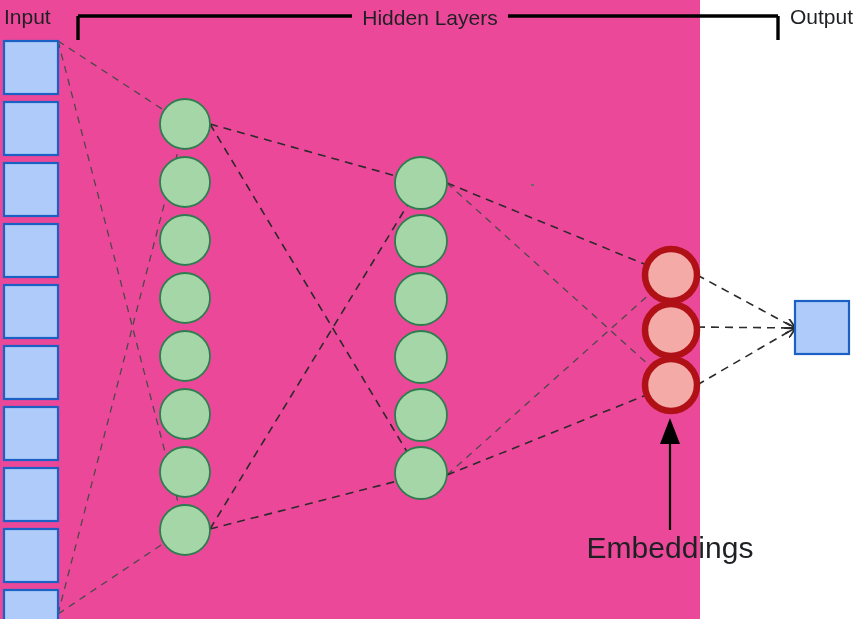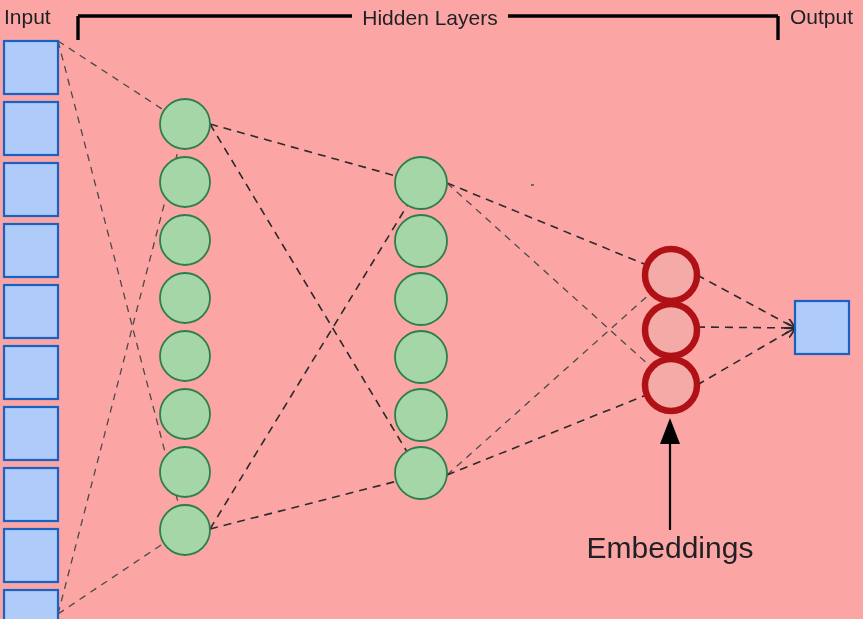--- a/index.html
+++ b/index.html
@@ -8,23 +8,23 @@
     background: #ffffff;
   }
   body {
     width: 865px;
     height: 619px;
     overflow: hidden;
     font-family: "Liberation Sans", sans-serif;
   }
   #diagram-root {
     position: relative;
-    width: 863px;
+    width: 700px;
     height: 619px;
-    background: #fca5a5;
+    background: #ec4899;
   }
   svg#nn-svg {
     position: absolute;
     top: 0;
     left: 0;
     width: 865px;
     height: 619px;
     display: block;
   }
   .label-text {

